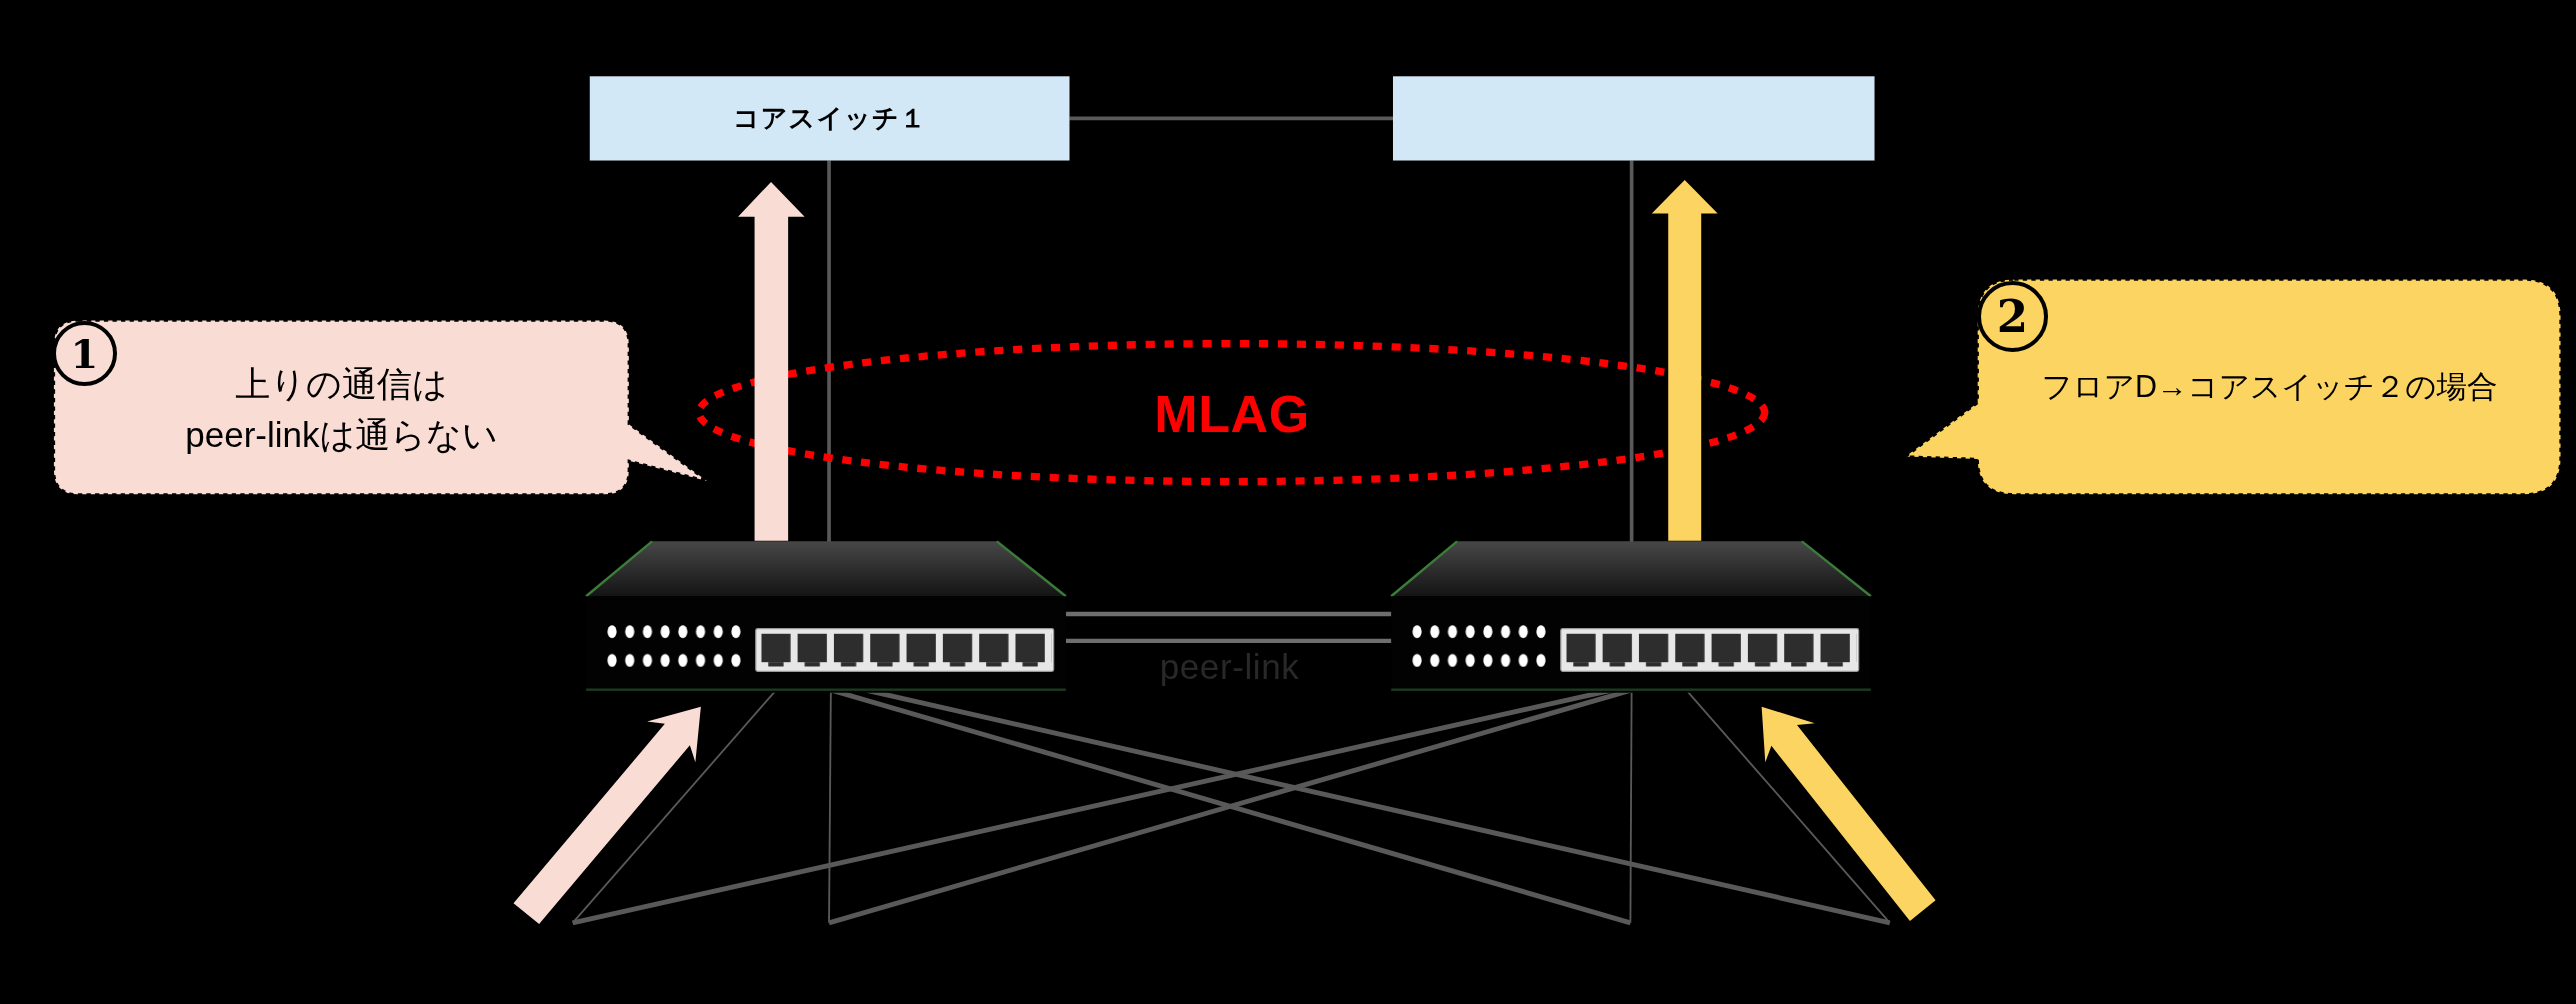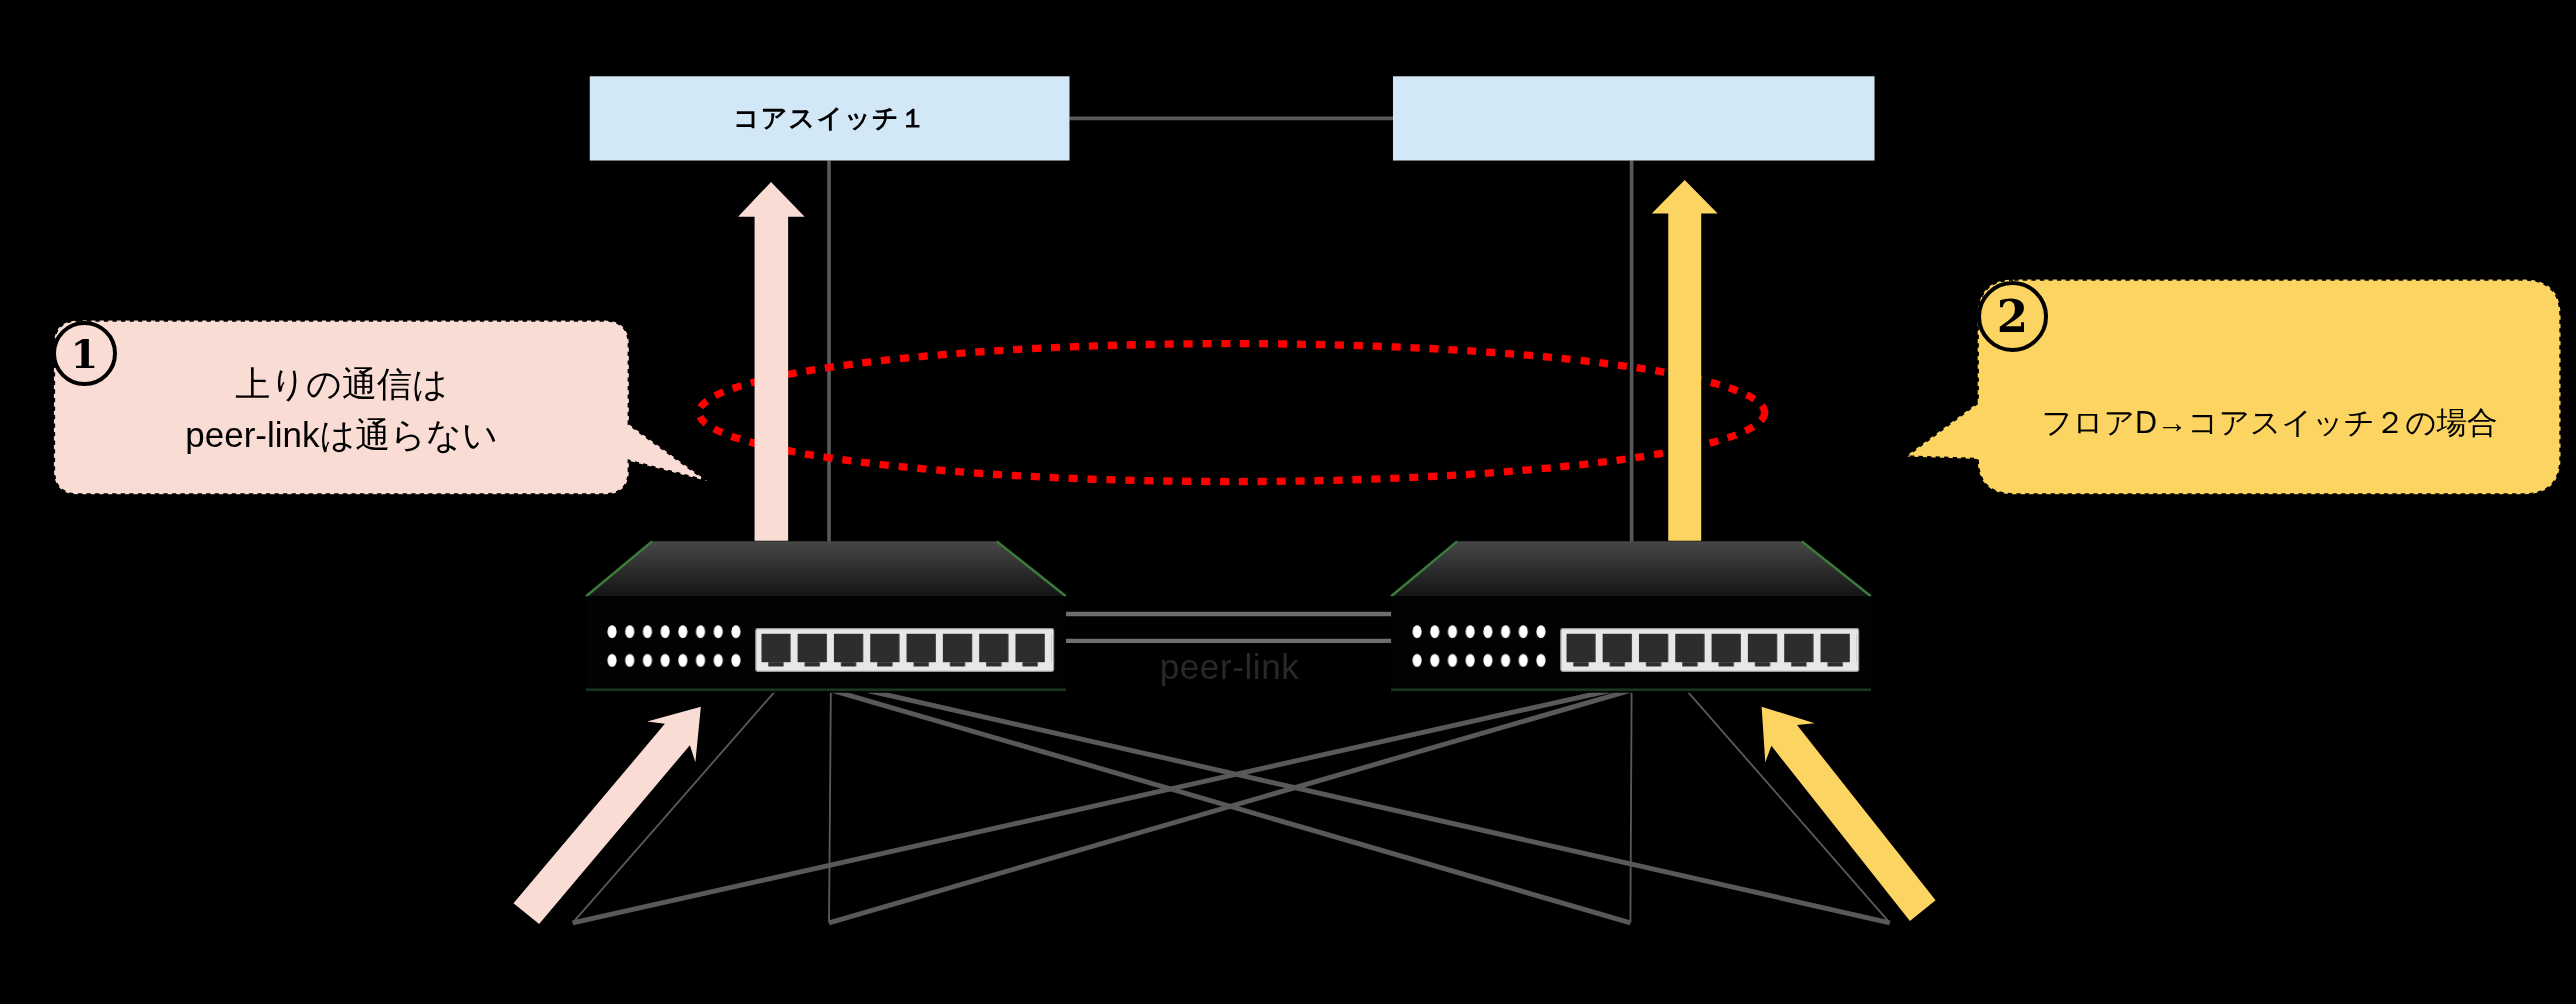--- a/index.html
+++ b/index.html
@@ -7,21 +7,21 @@
           font-family:"Liberation Sans","DejaVu Sans",sans-serif;}
   #diagram-svg{position:absolute;left:0;top:0;}
   .overlay{position:absolute;display:flex;align-items:center;justify-content:center;
            text-align:center;white-space:pre;}
   .box-label{color:#000;font-weight:700;font-size:26px;letter-spacing:1.2px;}
   .mlag-label{color:var(--mlag-red,#f00);font-weight:700;font-size:52px;letter-spacing:0.6px;}
   .peerlink-label{color:var(--peer-text,#282828);font-size:35px;font-weight:400;letter-spacing:0.6px;text-align:right;}
   .callout-text{position:absolute;color:#000;text-align:center;}
   .callout-text .ln{width:100%;}
   #callout1-text{left:54px;top:358px;width:575px;font-size:35px;line-height:51px;}
-  #callout2-text{left:1978px;top:364px;width:583px;font-size:30.5px;line-height:45px;margin-top:36px;}
+  #callout2-text{left:1978px;top:364px;width:583px;font-size:30.5px;line-height:45px;}
   .circled-number{position:absolute;border:4.3px solid #000;border-radius:50%;
                   display:flex;align-items:center;justify-content:center;
                   font-family:"DejaVu Serif","Liberation Serif",serif;font-weight:700;color:#000;
                   box-sizing:border-box;background:transparent;}
   #circle1{left:52px;top:321px;width:65px;height:65px;font-size:40px;}
   #circle2{left:1977px;top:281px;width:71px;height:71px;font-size:45px;}
 </style>
 </head>
 <body>
 
@@ -88,20 +88,21 @@
     <polygon points="2886,1158 2973,1185 2944,1188 3171,1475 3129,1509 2902,1222 2892,1249" style="fill:var(--yellow,#fcd462)"></polygon>
 
     <path d="M 128,525 L 990,525 Q 1030,525 1030,565 L 1030,695 L 1158,788 L 1030,755 L 1030,770
              Q 1030,810 990,810 L 128,810 Q 88,810 88,770 L 88,565 Q 88,525 128,525 Z" style="fill:var(--pink,#f9dcd3);stroke:var(--bubble-border,#000)" stroke-width="4" stroke-dasharray="7 7"></path>
     <path d="M 3300,458 L 4135,458 Q 4195,458 4195,518 L 4195,750 Q 4195,810 4135,810 L 3300,810
              Q 3240,810 3240,752 L 3122,748 L 3240,660 L 3240,518 Q 3240,458 3300,458 Z" style="fill:var(--yellow,#fcd462);stroke:var(--bubble-border,#000)" stroke-width="4" stroke-dasharray="7 7"></path>
   </svg>
 
   <div class="overlay box-label" style="left:590px;top:76px;width:480px;height:84px;">コアスイッチ１</div>
 
+  <div class="overlay mlag-label" style="left:988px;top:382px;width:488px;height:63px;">MLAG</div>
 
   <div class="overlay peerlink-label" style="left:1066px;top:645px;width:327px;height:43px;">peer-link</div>
 
   <div class="callout-text" id="callout1-text">
     <div class="ln">上りの通信は</div>
     <div class="ln">peer-linkは通らない</div>
   </div>
   <div class="callout-text" id="callout2-text">
     <div class="ln">フロアD→コアスイッチ２の場合</div>
   </div>

